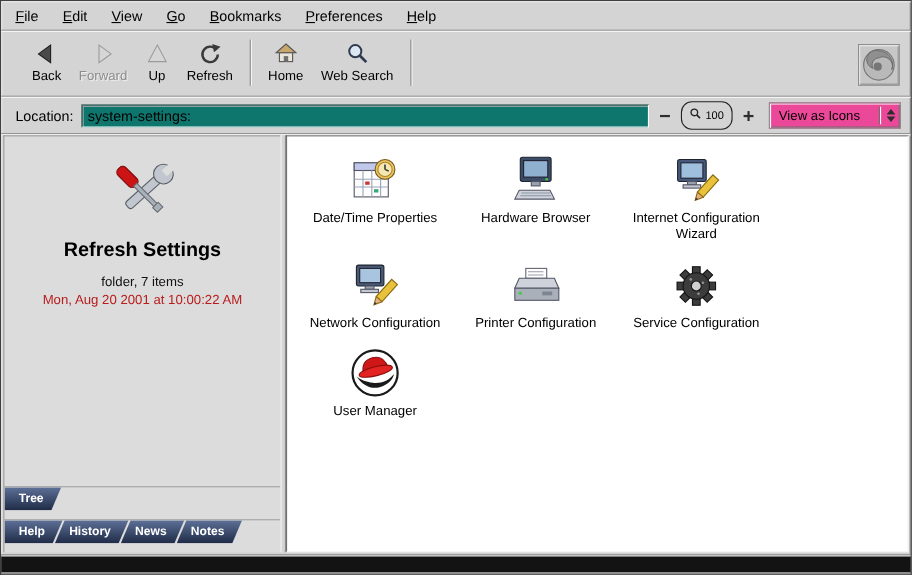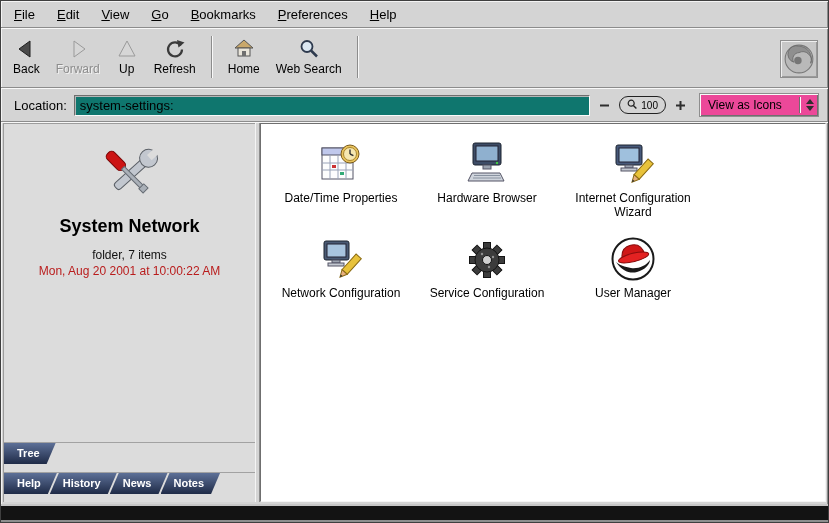--- a/index.html
+++ b/index.html
@@ -14,21 +14,21 @@
     overflow:hidden;
   }
 
   
   .menubar{ display:flex; gap:22px; padding:6px 6px 5px 13px; font-size:13px; color:#000; }
   .menu-item{ cursor:default; }
 
   .groove{ height:0; border-top:1px solid #8c8c8c; border-bottom:1px solid #f8f8f8; }
 
   
-  .toolbar{ display:flex; align-items:flex-start; padding:4px 10px 2px 4px; height:58px; }
+  .toolbar{ display:flex; align-items:flex-start; padding:4px 10px 2px 20px; height:58px; }
   .tb-button{
     display:flex; flex-direction:column; align-items:center; gap:1px;
     background:none; border:1px solid transparent; padding:3px 7px 2px;
     font-family:"Liberation Sans", sans-serif; font-size:12px; color:#000;
   }
   .tb-button .tb-icon{ height:24px; display:flex; align-items:center; justify-content:center; }
   .tb-button.disabled .tb-label{ color:#8d8d8d; text-shadow:1px 1px 0 #f0f0f0; }
   .tb-sep{ width:0; border-left:1px solid #8c8c8c; border-right:1px solid #f8f8f8; height:42px; margin:3px 7px 0; }
   .throbber{
     margin-left:auto; align-self:center;
@@ -43,21 +43,21 @@
   .loc-label{ font-size:13px; white-space:nowrap; padding-left:3px; }
   .loc-input{
     flex:1; height:21px; background:#0f766e; padding:0 5px;
     border:1px solid; border-color:#6e6e6e #fafafa #fafafa #6e6e6e;
     box-shadow: inset 1px 1px 0 #b5b5b5;
     font:13px "Liberation Sans", sans-serif; color:#000;
   }
   .zoom-btn{ background:none; border:none; padding:1px 2px; display:flex; align-items:center; }
   .zoom-pill{
     display:flex; align-items:center; gap:3px;
-    border:1px solid #222; border-radius:10px; height:18px; padding:0 7px;
+    border:1px solid #222; border-radius:10px; height:26px; padding:0 7px;
     font-size:10px; color:#000;
   }
   .view-as{
     width:120px; height:24px; margin-left:4px;
     background:#ec4899; border:1px solid #8e8e8e;
     box-shadow: inset 1px 1px 0 #fafafa, inset -1px -1px 0 #6f6f6f;
     display:flex; align-items:center; font-size:12px;
   }
   .view-as-label{ flex:1; padding-left:8px; white-space:nowrap; }
   .view-as-divider{ width:0; border-left:1px solid #6f6f6f; border-right:1px solid #fafafa; height:16px; }
@@ -255,21 +255,21 @@
             <circle cx="38" cy="8" r="9" fill="#c2c7cf" stroke="#5a5f66"></circle>
             <rect x="34.5" y="-4" width="7" height="11" fill="#dcdcdc"></rect>
           </g>
           <g transform="rotate(-45 38 33)">
             <rect x="33" y="2" width="10" height="22" rx="4" fill="#cc1414" stroke="#7a0808"></rect>
             <rect x="36" y="23" width="4" height="27" fill="#aab0b8" stroke="#666c74"></rect>
             <rect x="34.5" y="49" width="7" height="6" fill="#aab0b8" stroke="#666c74"></rect>
           </g>
         </svg>
       </div>
-      <div class="sidebar-title">System Network</div>
+      <div class="sidebar-title">Refresh Settings</div>
       <div class="sidebar-sub">folder, 7 items</div>
       <div class="sidebar-date">Mon, Aug 20 2001 at 10:00:22 AM</div>
       <div class="sidebar-spacer"></div>
 
       <div class="tab-row">
         <div class="side-tab first">Tree</div>
       </div>
       <div class="tab-row">
         <div class="side-tab first">Help</div>
         <div class="side-tab">History</div>
@@ -349,20 +349,34 @@
             <g transform="rotate(42 33 31)">
               <rect x="29.5" y="18" width="7" height="21" fill="#e8c23a" stroke="#8a6a10"></rect>
               <polygon points="29.5,39 36.5,39 33,46" fill="#e8b080" stroke="#8a6a10"></polygon>
               <polygon points="31.8,43.5 34.2,43.5 33,46" fill="#333"></polygon>
             </g>
           </svg>
         </div>
         <div class="cell-label">Network Configuration</div>
       </div>
 
+      <div class="cell">
+        <div class="cell-icon">
+          <svg width="48" height="48" viewBox="0 0 48 48">
+            <rect x="15" y="9" width="19" height="9" fill="#ffffff" stroke="#667"></rect>
+            <line x1="17" y1="12" x2="31" y2="12" stroke="#99a"></line>
+            <line x1="17" y1="15" x2="31" y2="15" stroke="#99a"></line>
+            <polygon points="9,18 41,18 45,27 5,27" fill="#ced2da" stroke="#556"></polygon>
+            <rect x="5" y="27" width="40" height="11" fill="#aab0ba" stroke="#556"></rect>
+            <rect x="30" y="30" width="9" height="3.5" fill="#7e8590"></rect>
+            <circle cx="10" cy="31.5" r="1.5" fill="#4c4"></circle>
+          </svg>
+        </div>
+        <div class="cell-label">Printer Configuration</div>
+      </div>
 
       <div class="cell">
         <div class="cell-icon">
           <svg width="48" height="48" viewBox="0 0 48 48">
             <g transform="translate(24,25)">
               <g fill="#3c3c3c" stroke="#141414" stroke-width="1">
                 <rect x="-3.5" y="-17.5" width="7" height="9"></rect>
                 <rect x="-3.5" y="-17.5" width="7" height="9" transform="rotate(45)"></rect>
                 <rect x="-3.5" y="-17.5" width="7" height="9" transform="rotate(90)"></rect>
                 <rect x="-3.5" y="-17.5" width="7" height="9" transform="rotate(135)"></rect>

